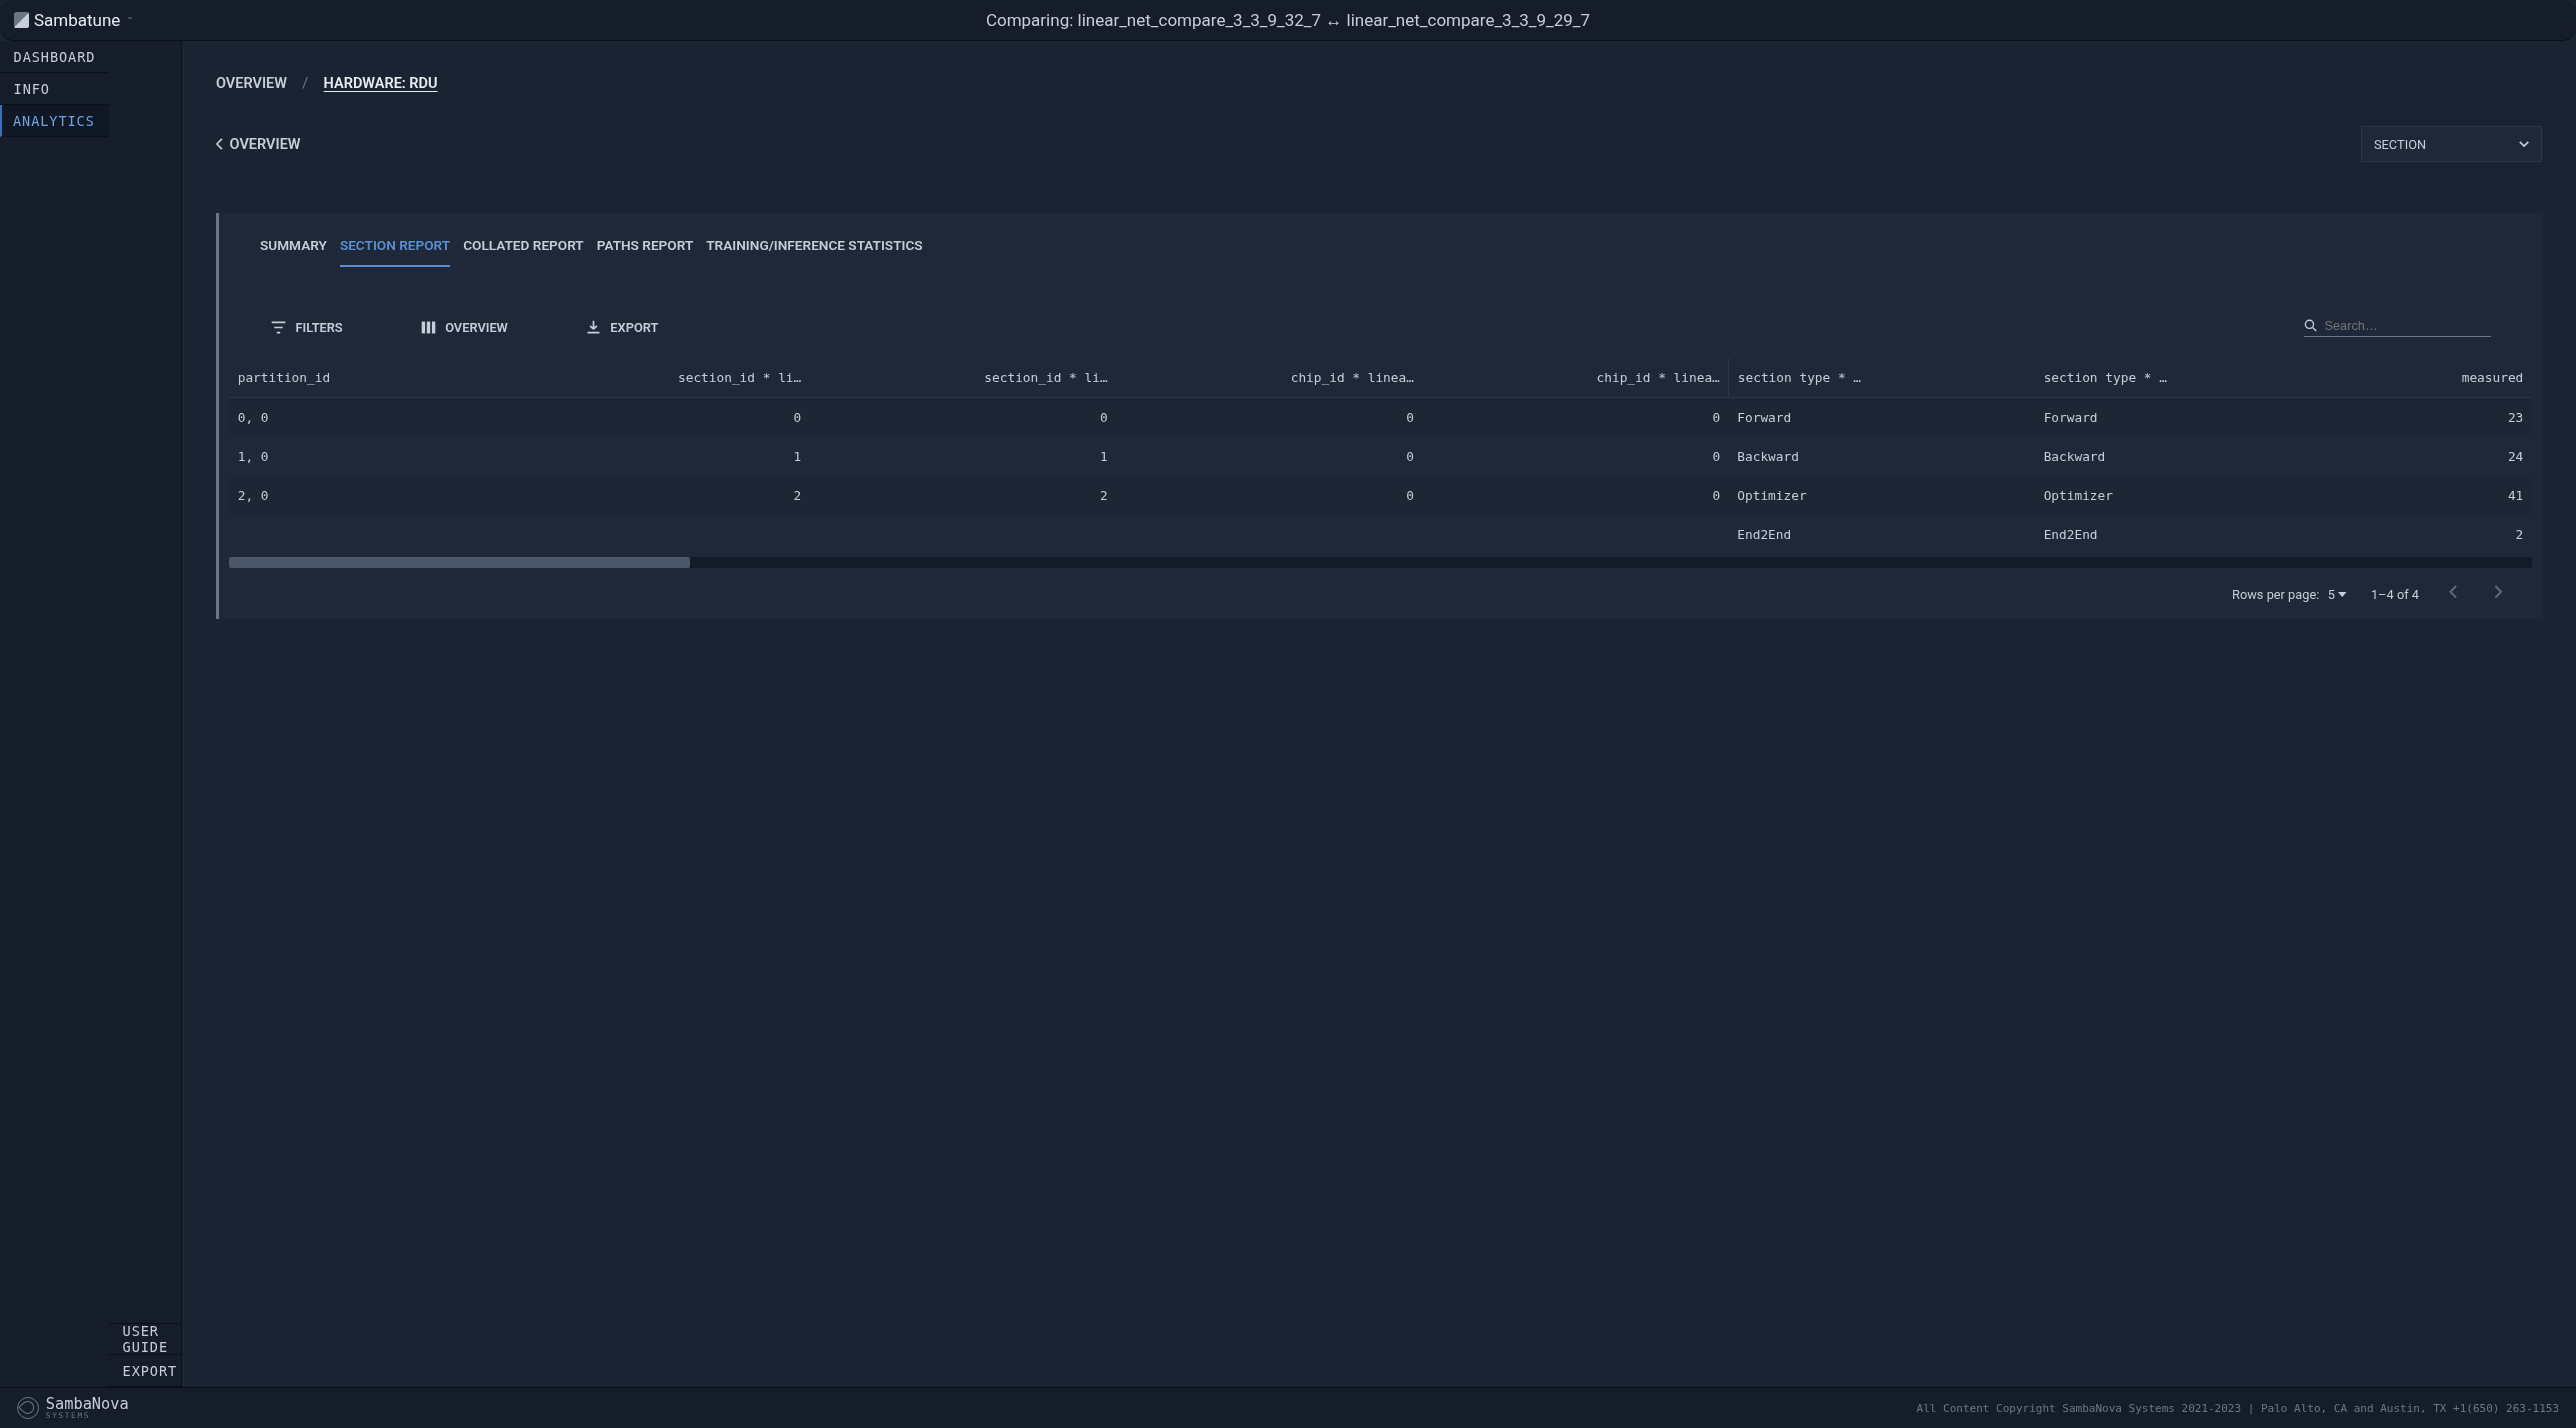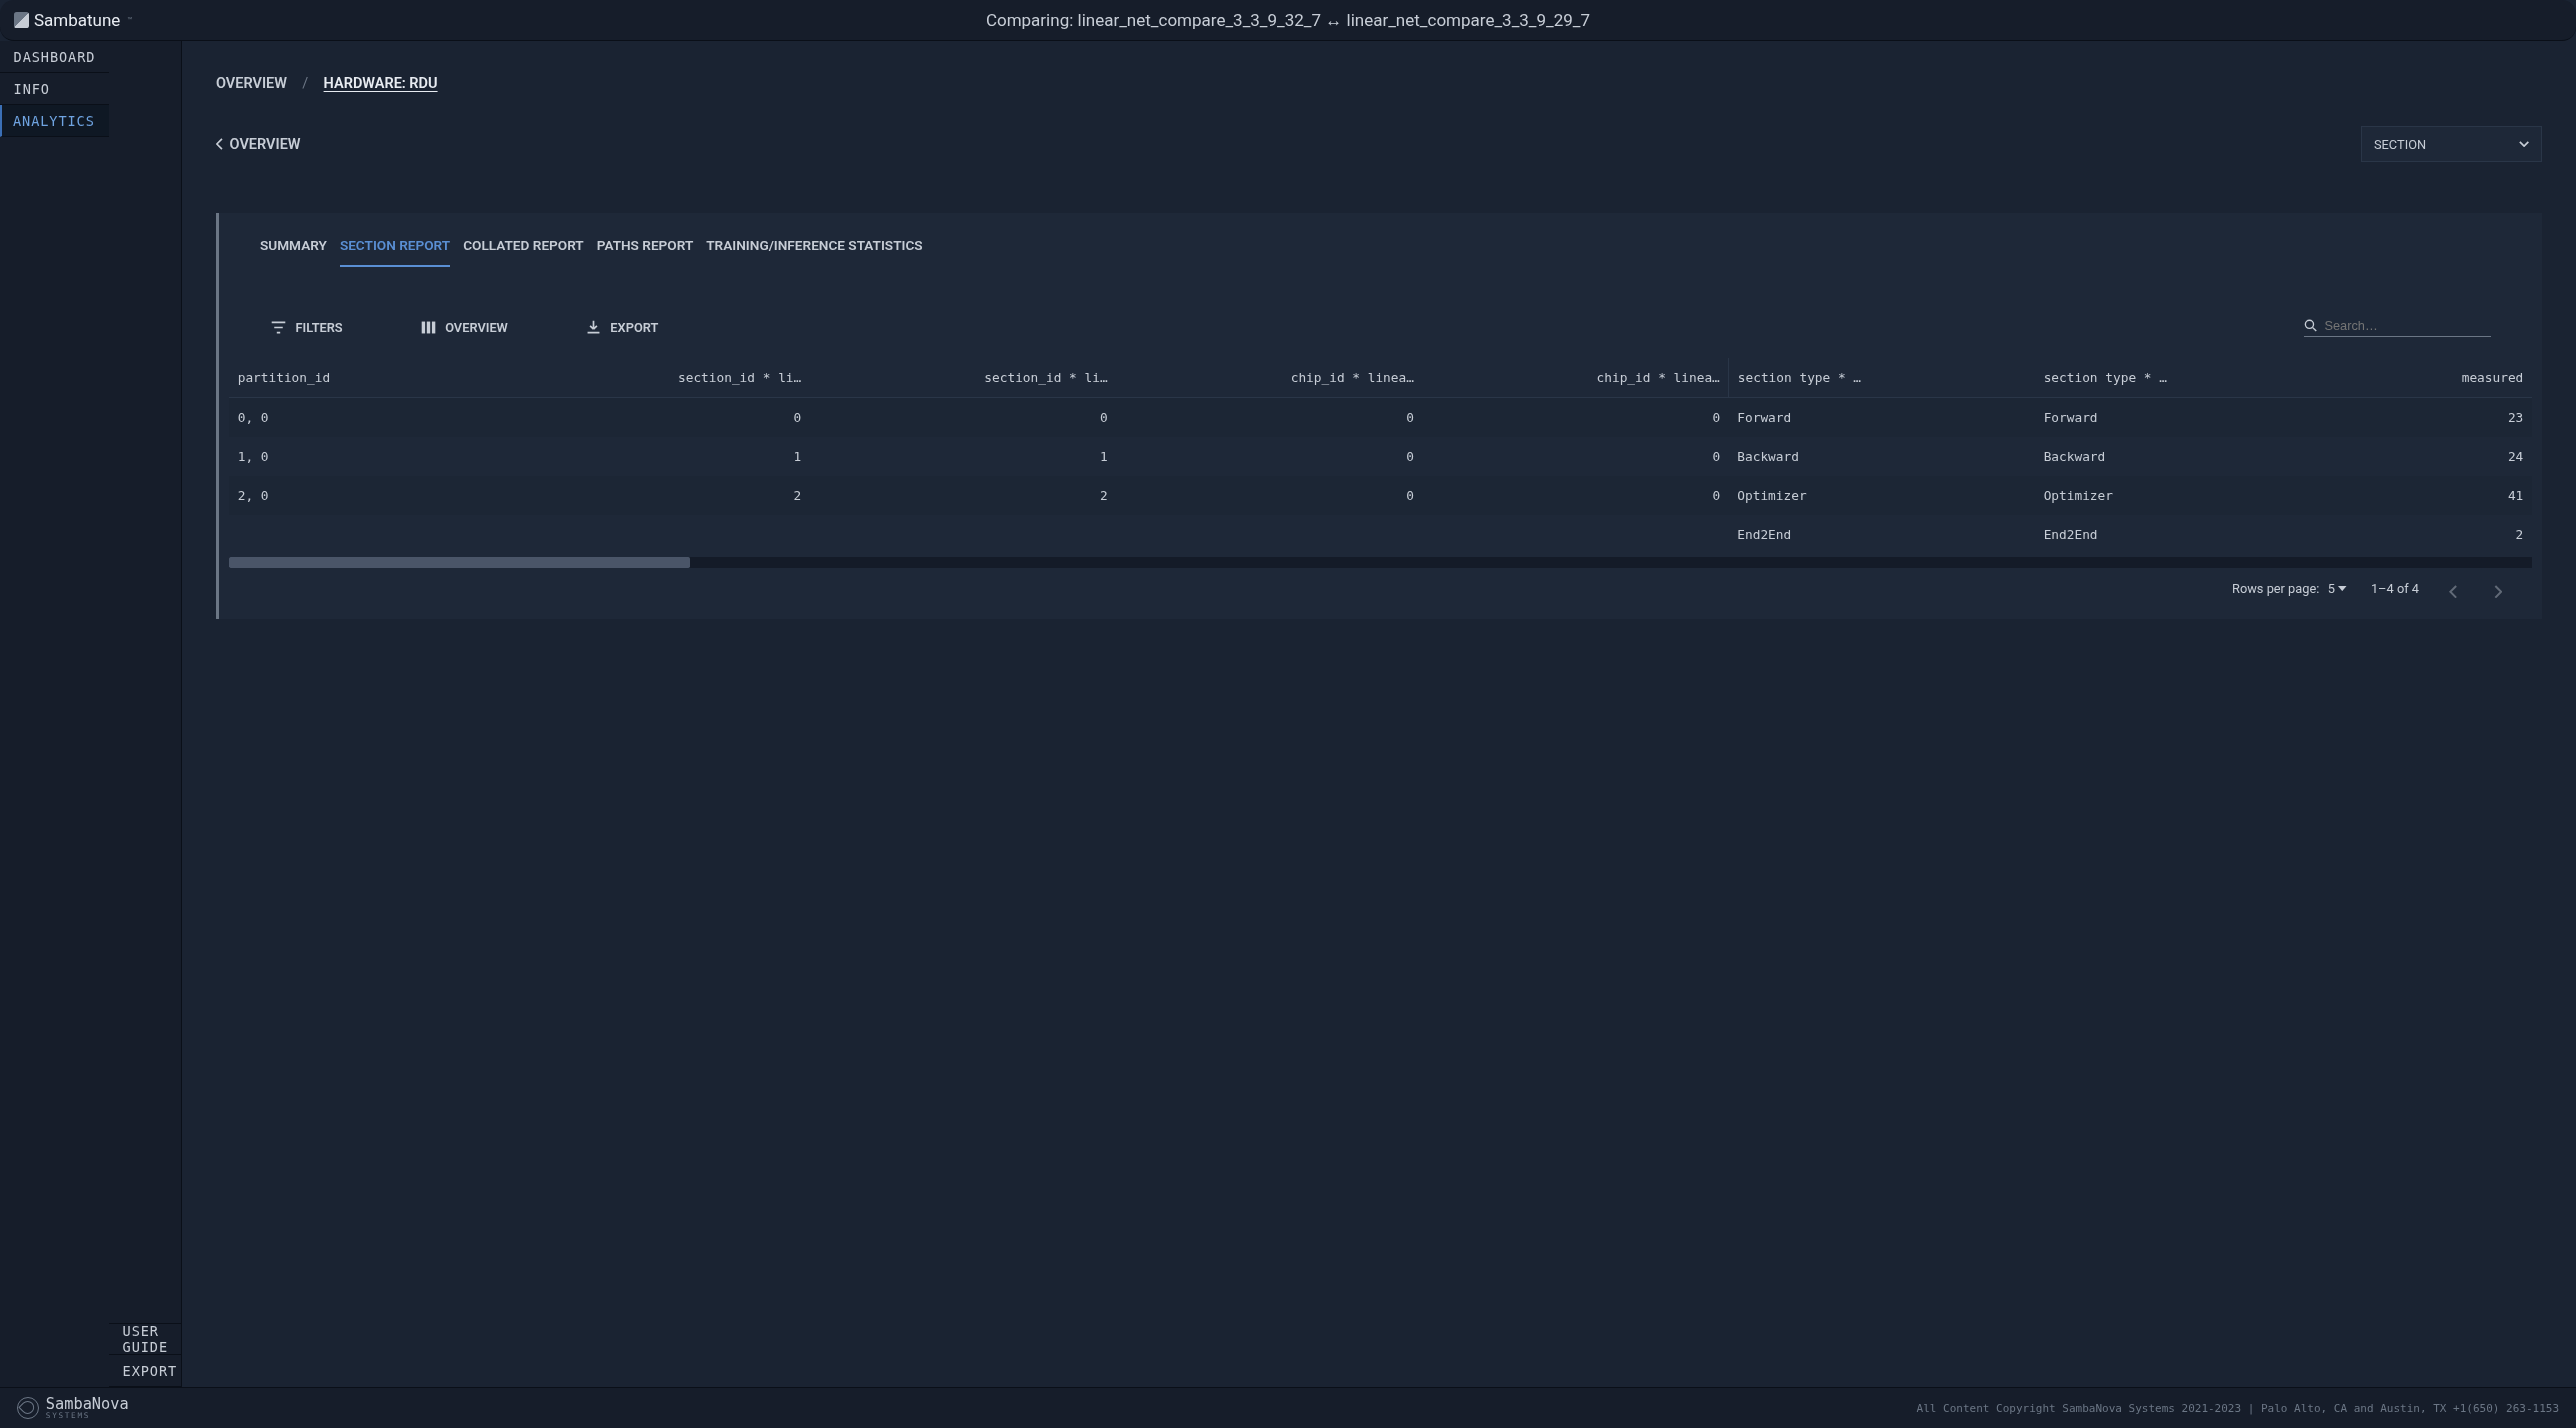--- a/index.html
+++ b/index.html
@@ -257,21 +257,21 @@
     left: 0;
     top: 0;
     height: 100%;
     width: 20%;
     background: #4a5568;
     border-radius: 1.7px;
   }
   
   .pager {
     display: flex;
-    align-items: flex-start;
+    align-items: flex-end;
     justify-content: flex-end;
     gap: 24px;
     padding: 13.6px 34px 17px 34px;
     font-size: 12.8px;
     color: var(--text);
   }
   .pager .rpp { display:flex; align-items:center; gap:8.5px;}
   .pager-btn {
     width: 20.5px; height:20.5px;
     display:flex; align-items:center; justify-content:center;

